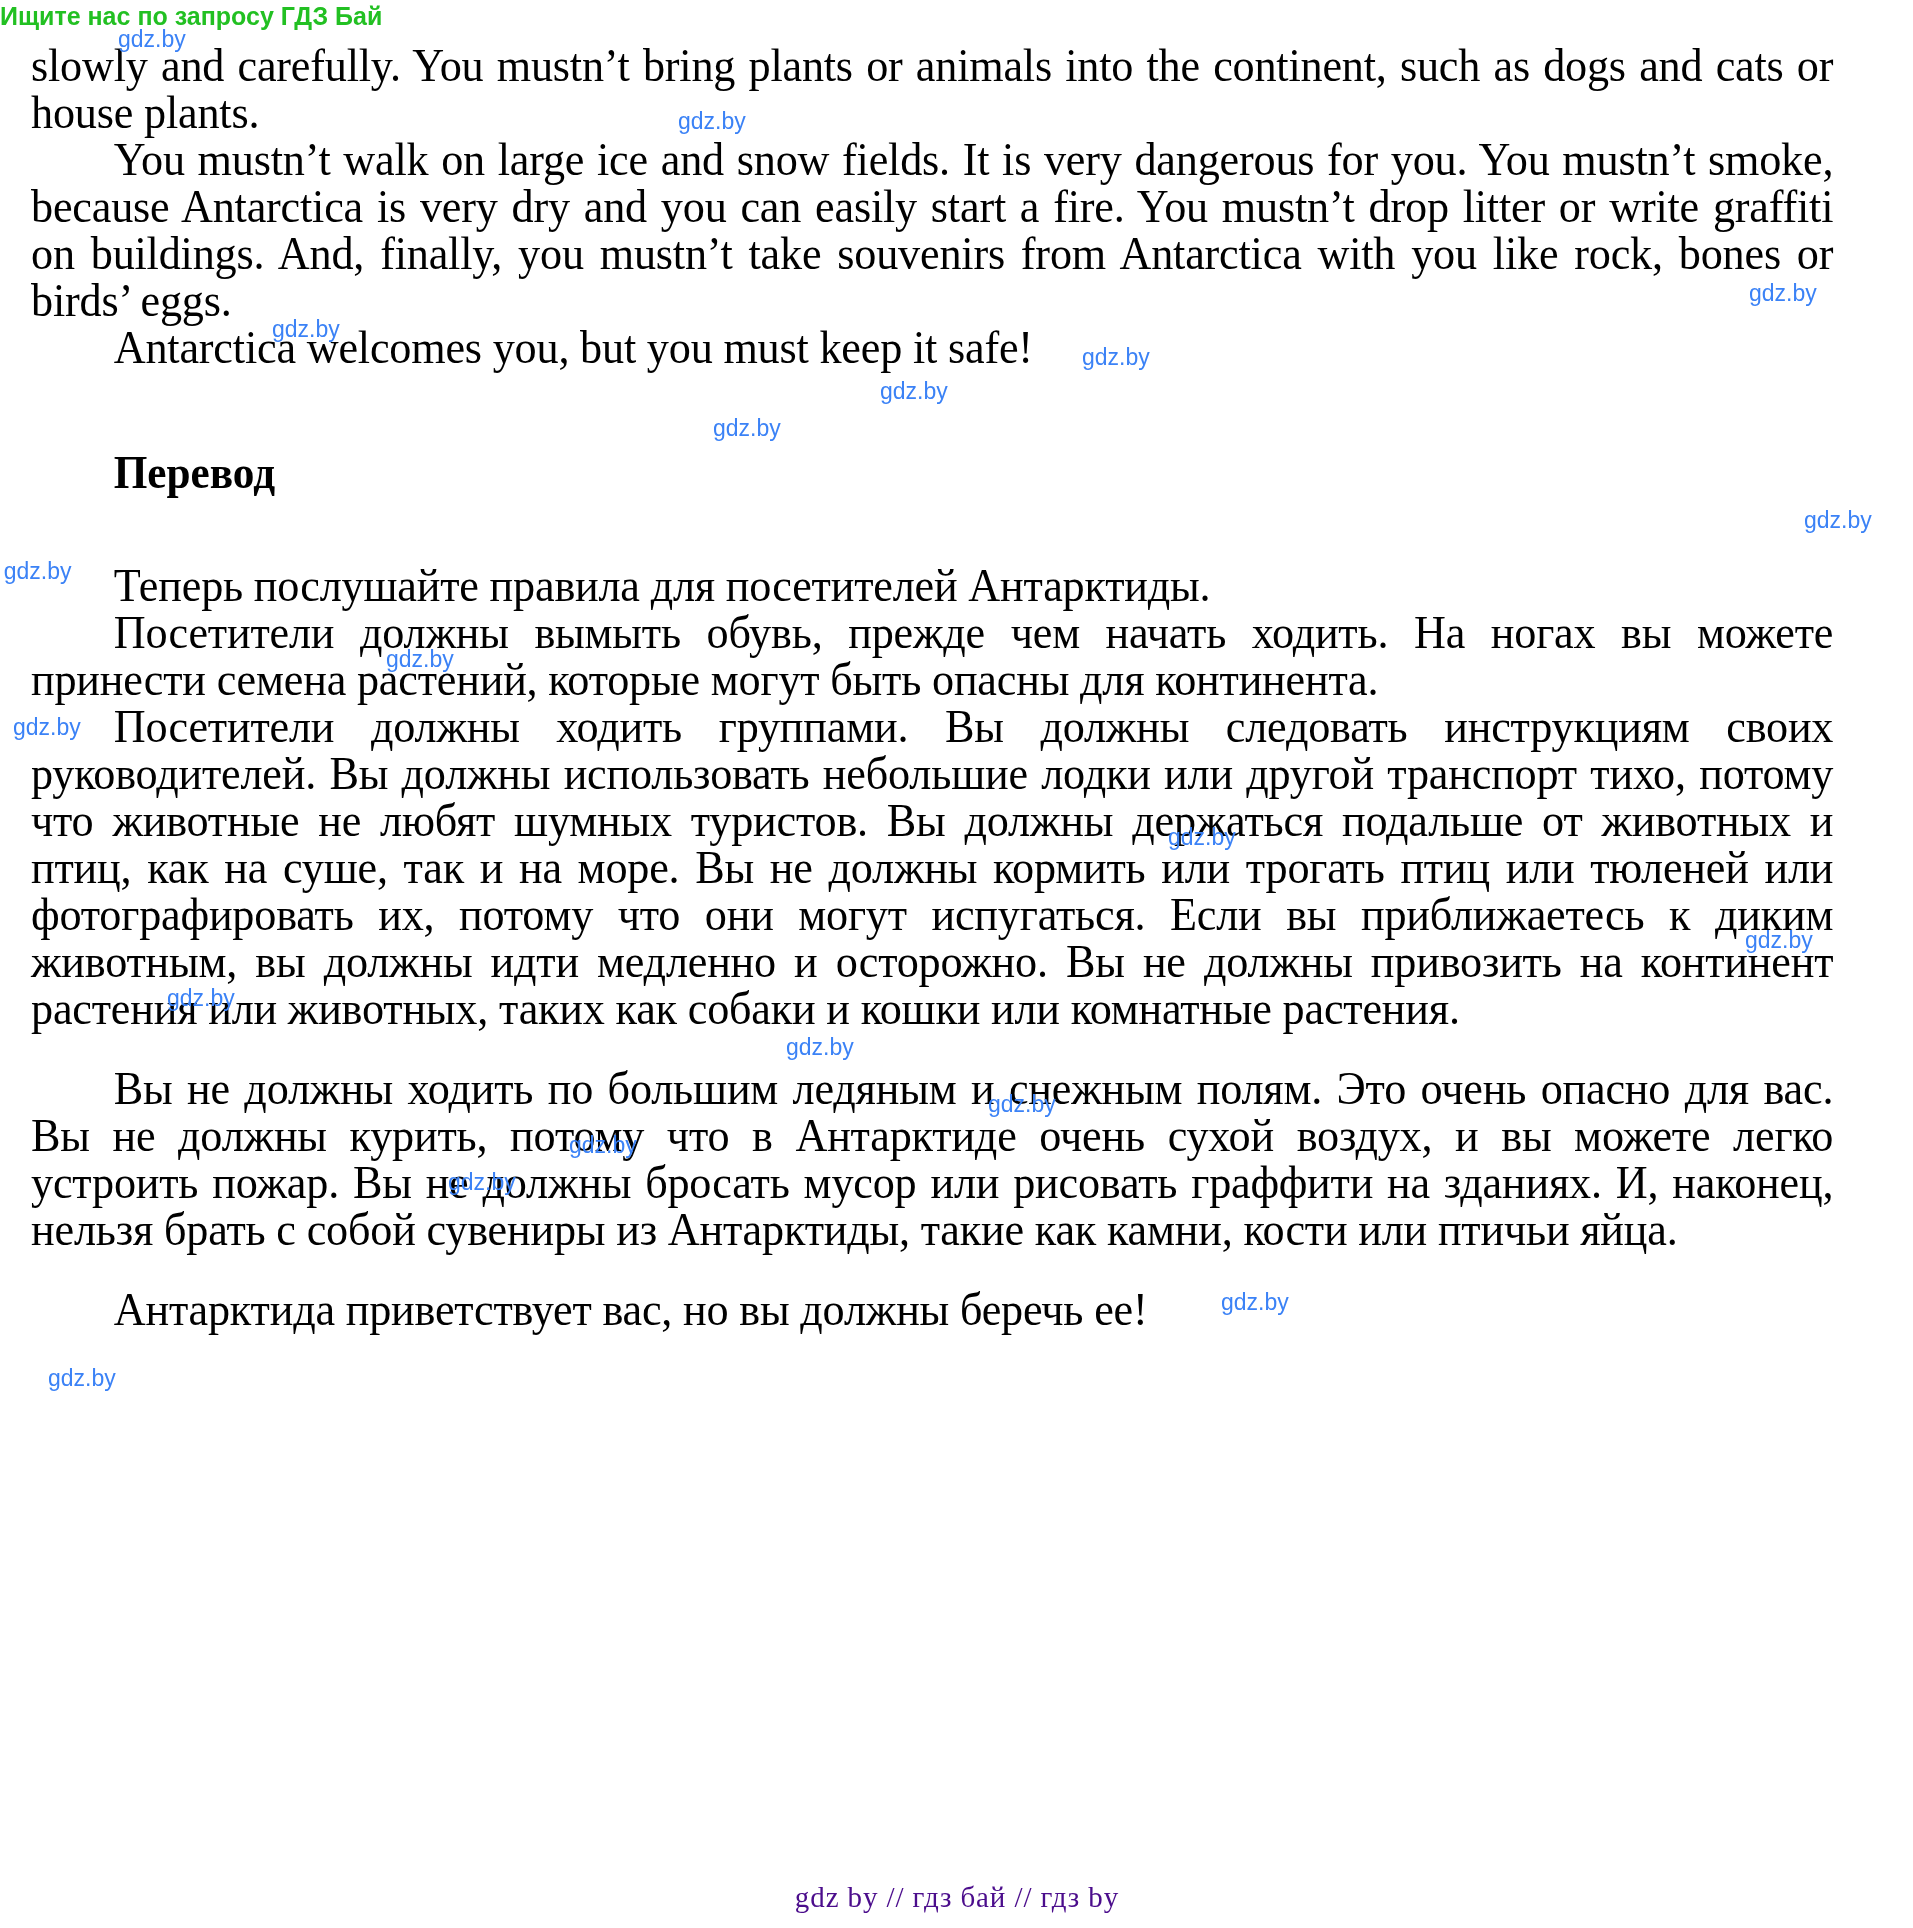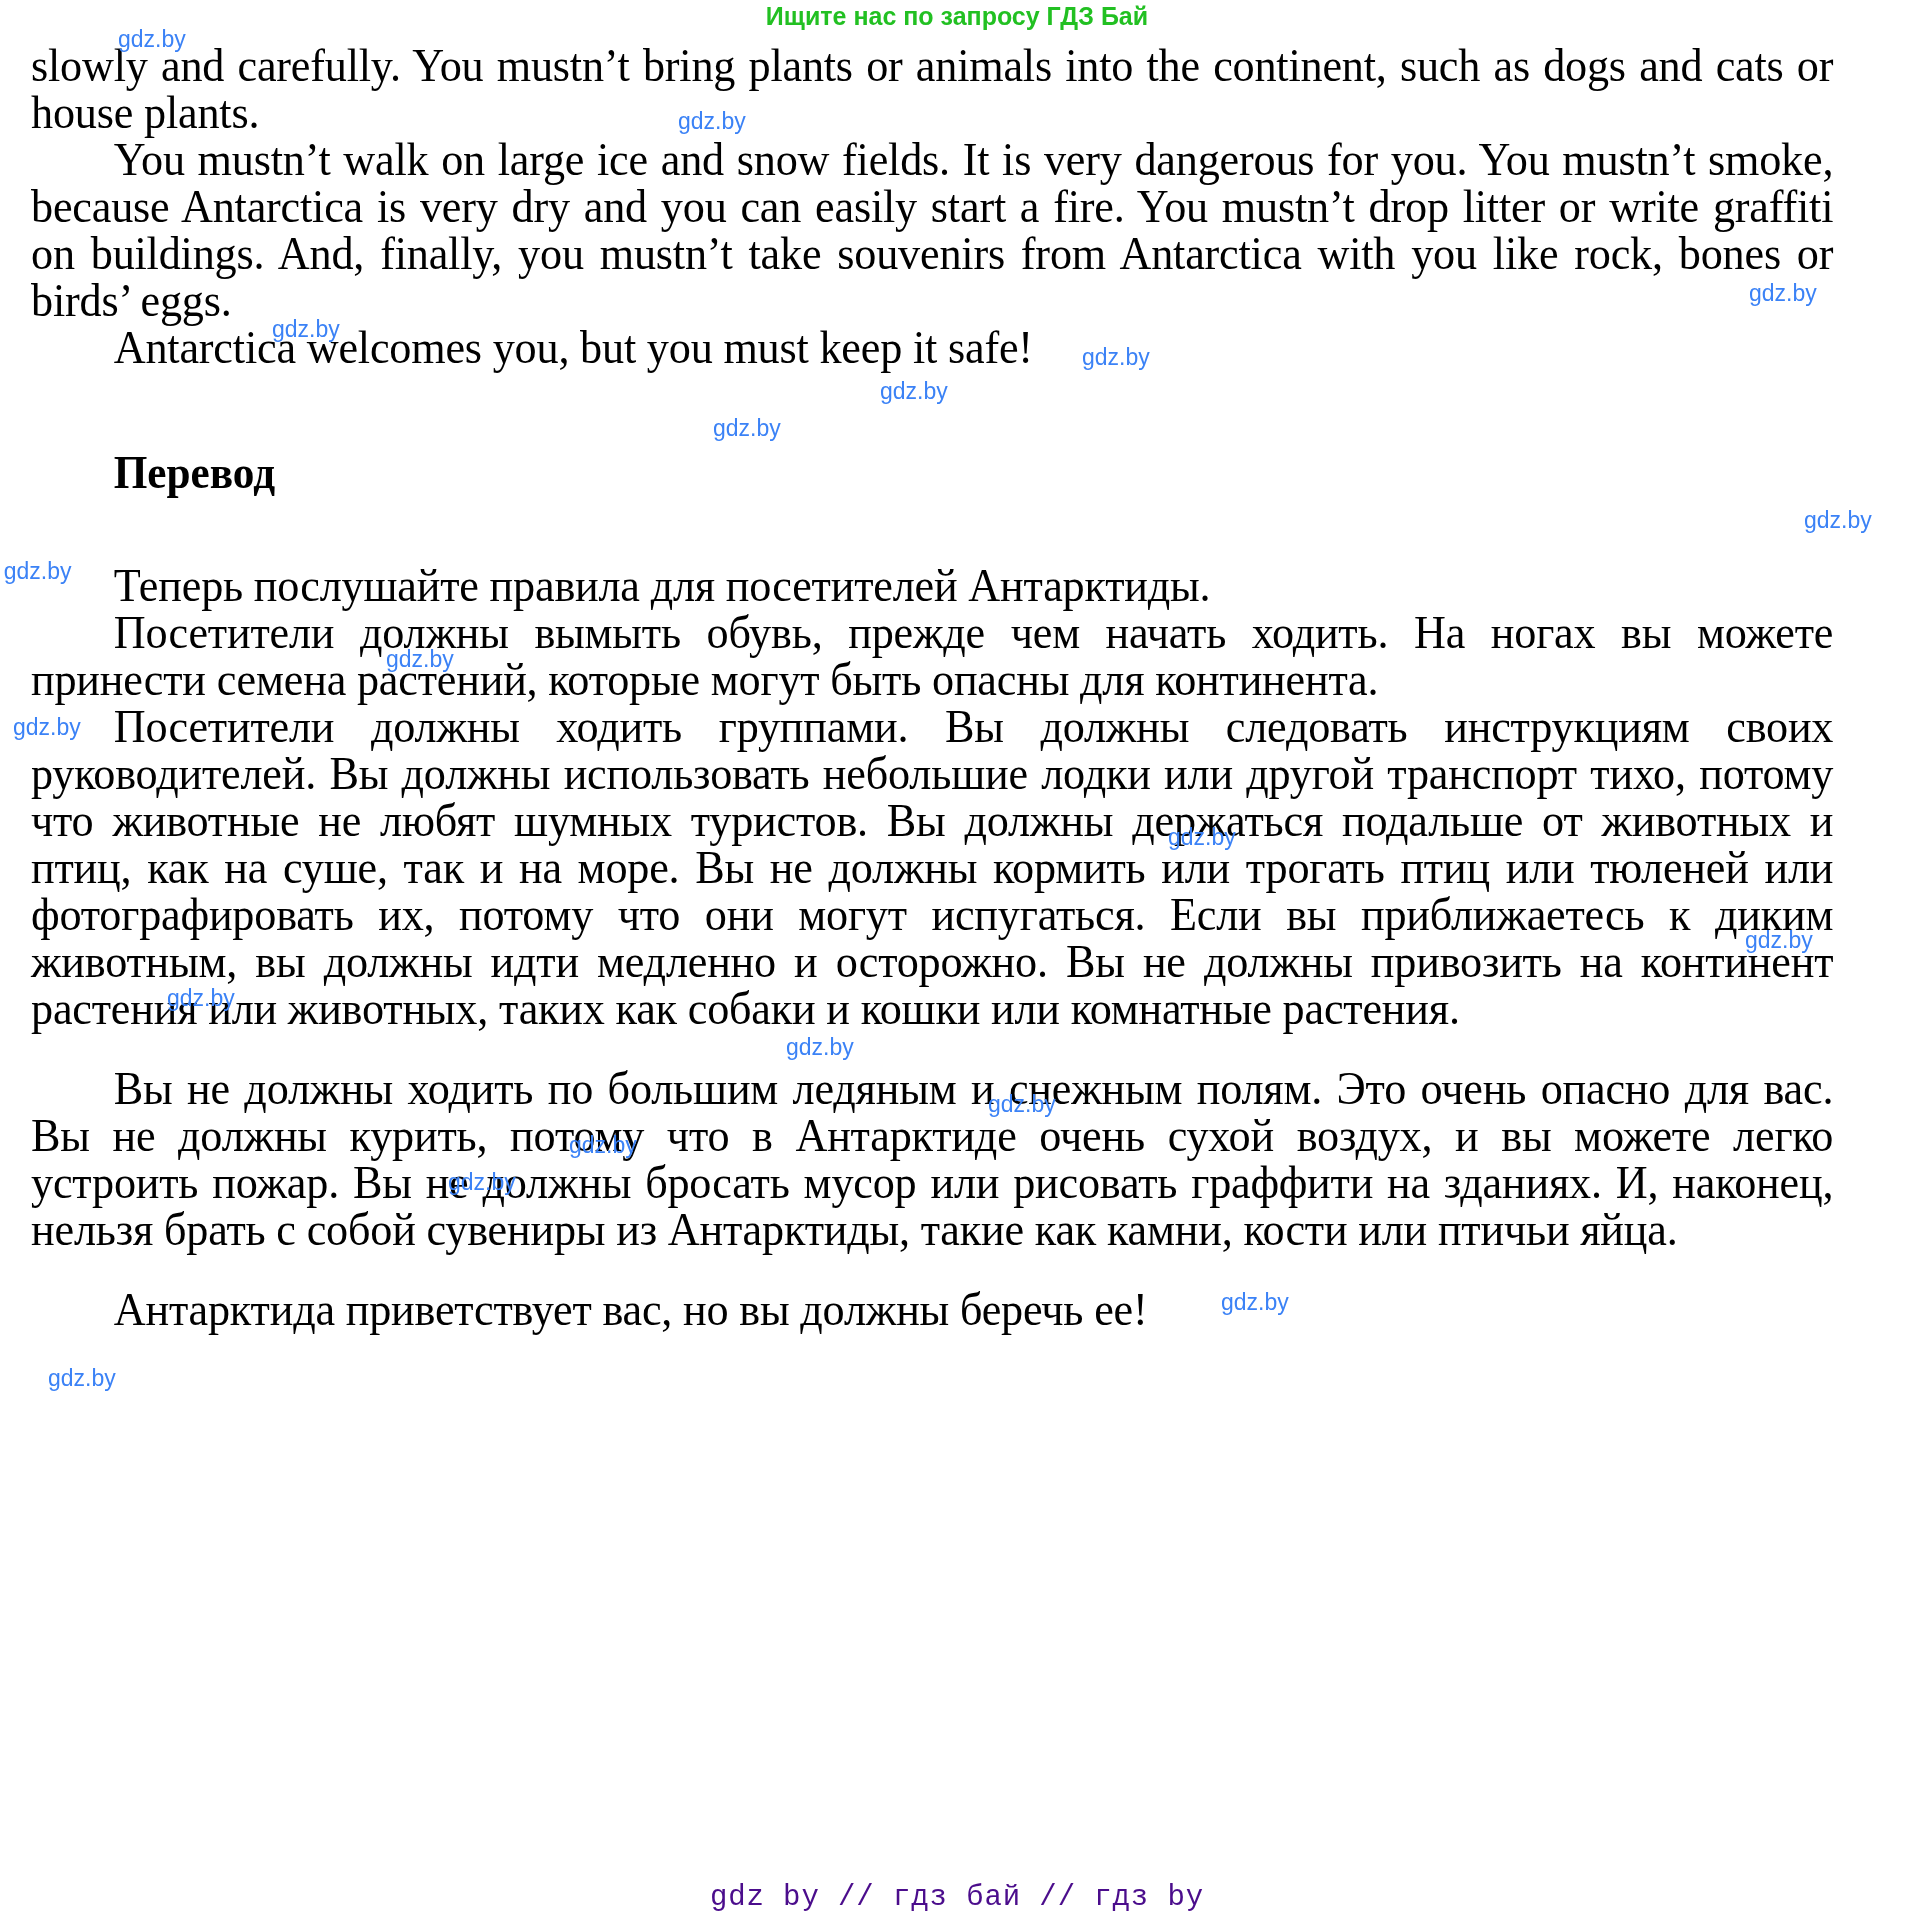--- a/index.html
+++ b/index.html
@@ -15,21 +15,21 @@
     font-family: "Liberation Serif", "DejaVu Serif", serif;
     color: #000000;
   }
 
   
   .promo-banner {
     position: absolute;
     top: 1.8px;
     left: 0;
     width: 1914px;
-    text-align: center;
+    text-align: left;
     font-family: "Liberation Sans", sans-serif;
     font-weight: bold;
     font-size: 25px;
     color: #22c022;
     letter-spacing: 0px;
   }
 
   
   .page {
     position: absolute;
@@ -76,21 +76,21 @@
     pointer-events: none;
   }
 
   
   .footer-links {
     position: absolute;
     left: 0;
     top: 1881px;
     width: 1914px;
     text-align: center;
-    font-family: Liberation Mono, monospace;
+    font-family: Liberation Serif, serif;
     font-size: 29px;
     color: #4b0d8c;
     letter-spacing: 0.9px;
   }
 </style>
 </head>
 <body>
 
 <div class="promo-banner">Ищите нас по запросу ГДЗ Бай</div>
 

